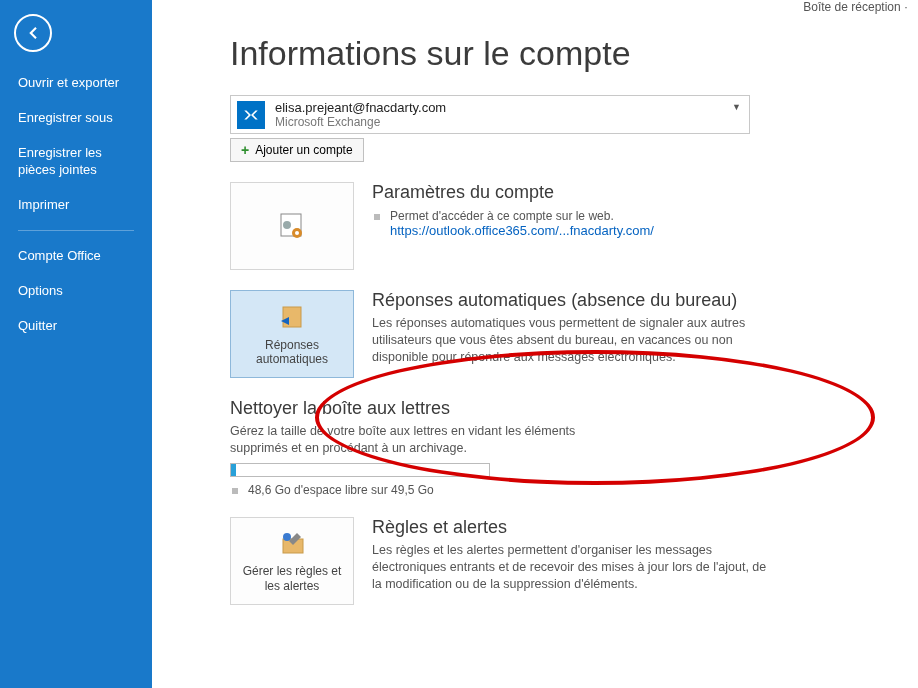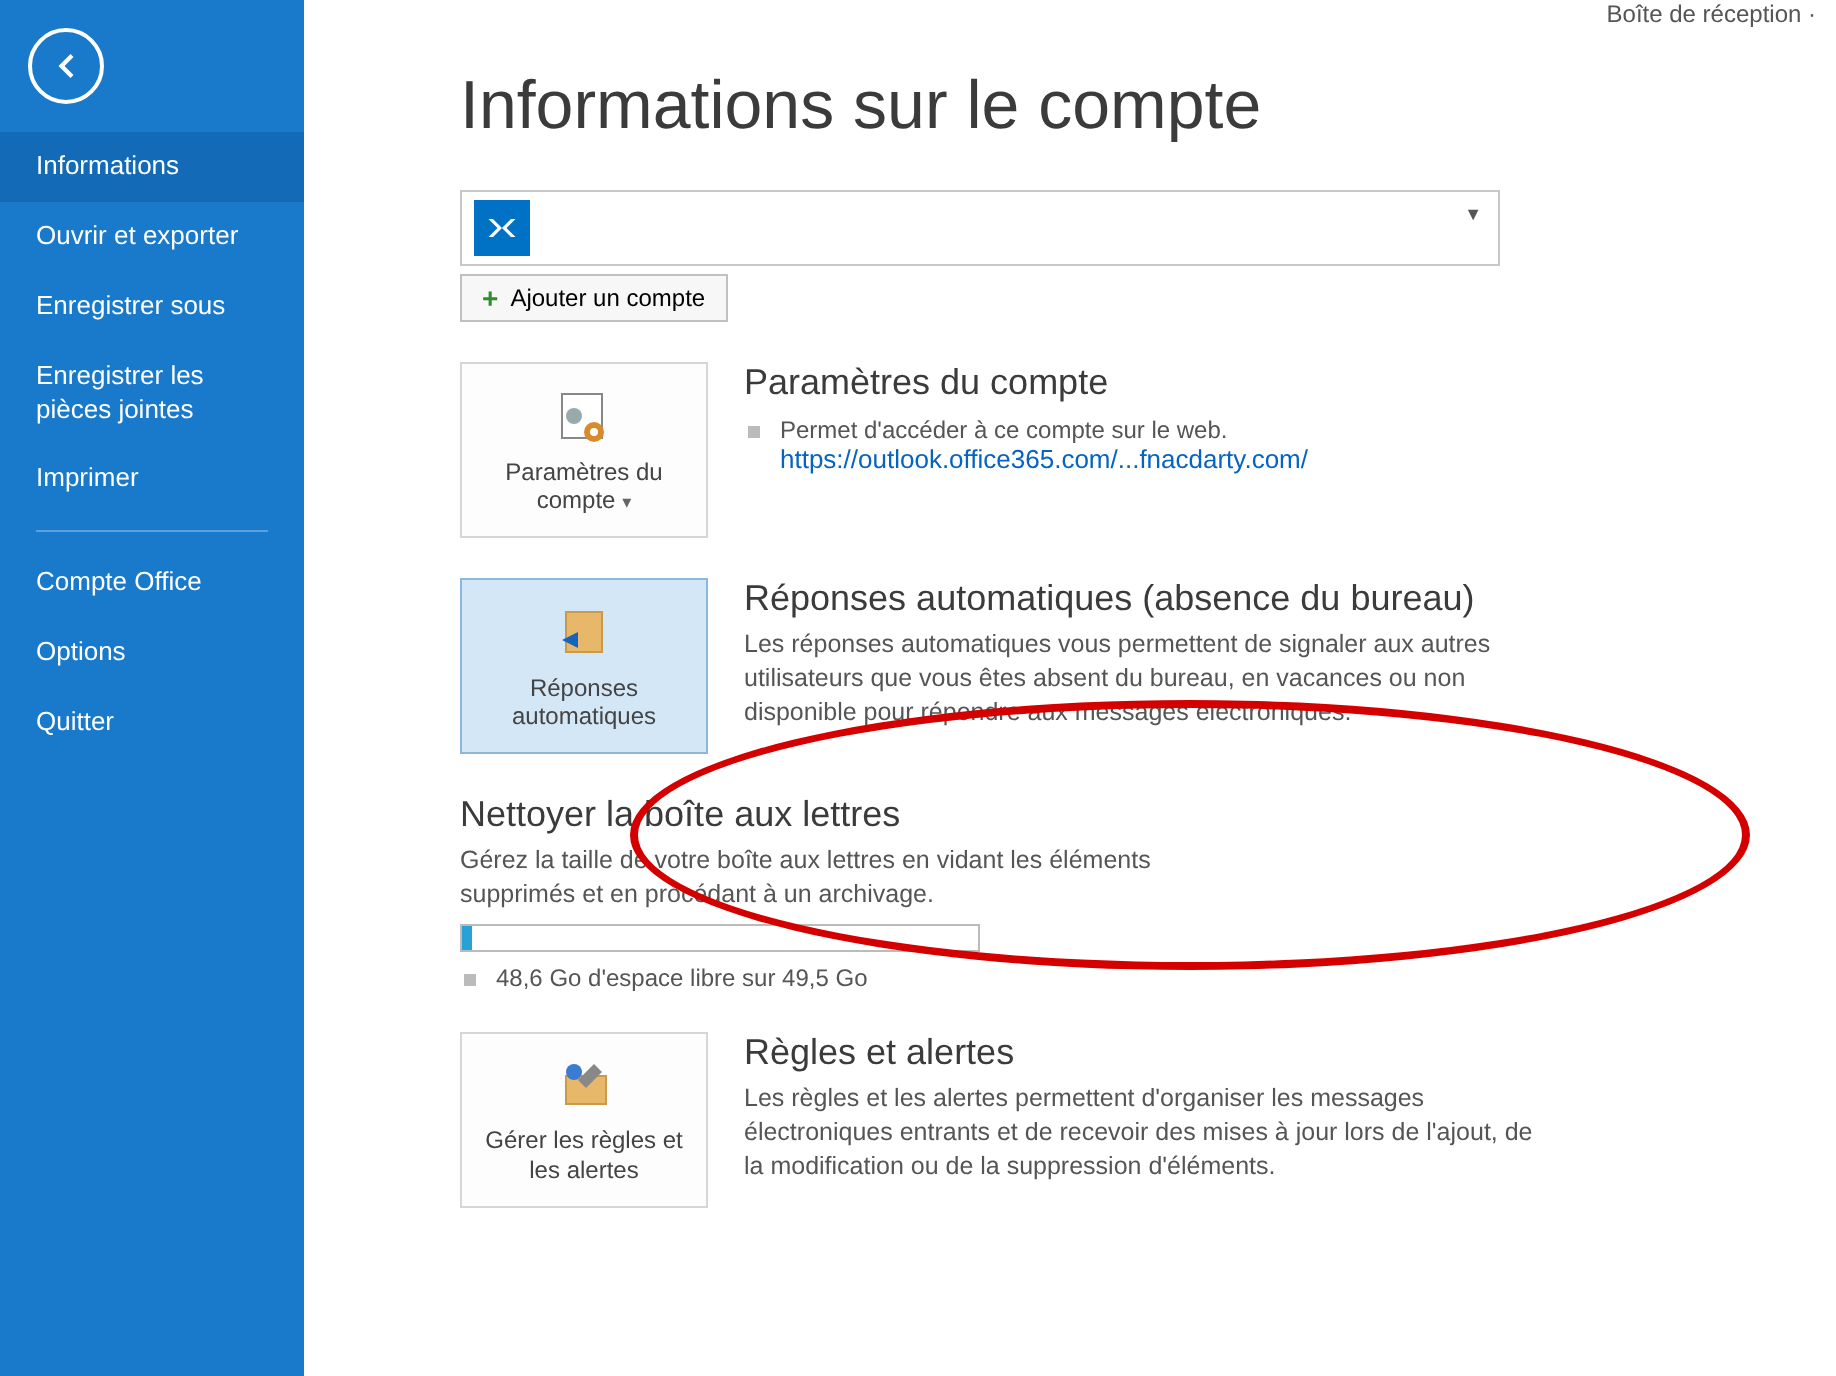--- a/index.html
+++ b/index.html
@@ -227,60 +227,62 @@
 <body>
 
 <div class="topright">Boîte de réception ·</div>
 
 <div class="sidebar">
   <div class="back-btn">
     <svg viewBox="0 0 24 24">
         <path d="M15 4l-8 8 8 8 2-2-6-6 6-6z"></path>
       </svg>
   </div>
-  <div class="nav-item active">Informations</div>
   <div class="nav-item">Ouvrir et exporter</div>
   <div class="nav-item">Enregistrer sous</div>
   <div class="nav-item">Enregistrer les pièces jointes</div>
   <div class="nav-item">Imprimer</div>
   <div class="nav-sep"></div>
   <div class="nav-item">Compte Office</div>
   <div class="nav-item">Options</div>
   <div class="nav-item">Quitter</div>
 </div>
 
 <div class="main">
   <h1>Informations sur le compte</h1>
 
   <div class="acct-box">
     <div class="exch-icon">
       <svg viewBox="0 0 24 24">
           <path d="M3 6l6 6-6 6 3 0 6-6-6-6zM21 18l-6-6 6-6-3 0-6 6 6 6z"></path>
         </svg>
+    </div>
+    <div class="acct-text">
+      <div class="email">elisa.prejeant@fnacdarty.com</div>
+      <div class="type">Microsoft Exchange</div>
     </div>
     <div class="acct-drop">▼</div>
   </div>
 
   <button class="add-acct">
     <span class="plus">+</span>
     <span>Ajouter un compte</span>
   </button>
 
   
   <div class="section">
     <div class="tile">
       <div class="icon ico-settings">
         <svg viewBox="0 0 34 30">
             <rect x="6" y="3" width="20" height="22" fill="#fff" stroke="#888"></rect>
             <circle cx="12" cy="14" r="4" fill="#9aa"></circle>
             <circle cx="22" cy="22" r="5" fill="#d88b2a"></circle>
             <circle cx="22" cy="22" r="2" fill="#fff"></circle>
           </svg>
       </div>
-      <div class="label"><span>Paramètres du compte</span> <span class="drop">▾</span></div>
     </div>
     <div class="desc" style="max-width:290px">
       <h2>Paramètres du compte</h2>
       <div class="sub">Permet d'accéder à ce compte sur le web.</div>
       <div style="margin-left:18px"><a href="#">https://outlook.office365.com/...fnacdarty.com/</a></div>
     </div>
   </div>
 
   
   <div class="section">

